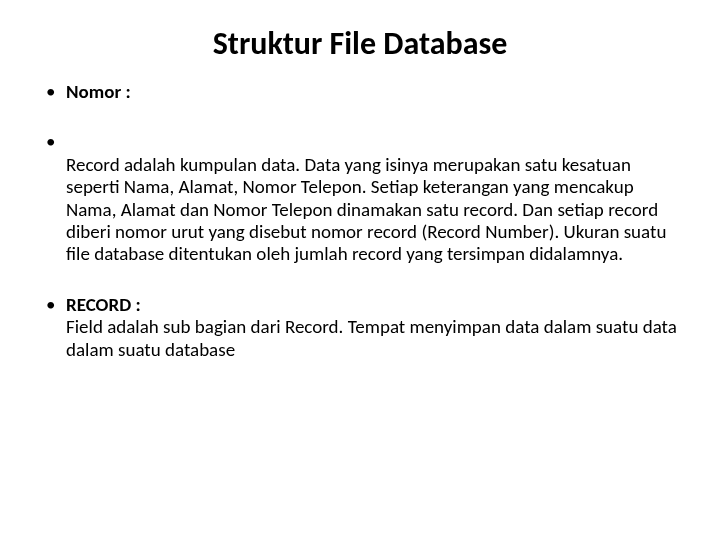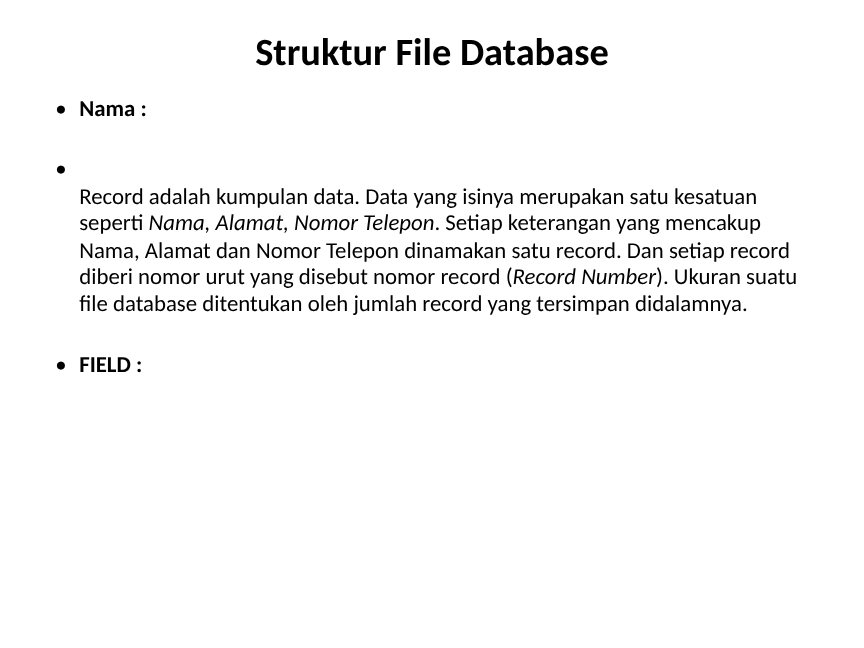--- a/index.html
+++ b/index.html
@@ -41,32 +41,33 @@
     left: 4px;
     top: 0;
     font-size: 19px;
   }
   .term {
     font-weight: 700;
   }
   .body-text {
     display: block;
   }
-  .italic { font-style: italic; }
+  .italic { }
 </style>
 </head>
 <body>
 
 <div class="slide">
   <div class="title">Struktur File Database</div>
   <ul class="bullets">
     <li>
-      <span class="term">Nama :</span><br>
+      <span class="term">Nomor :</span><br>
     </li>
     <li>
       <br>
       <span class="body-text"><span>Record adalah kumpulan data. Data yang isinya merupakan satu kesatuan seperti </span><span class="italic">Nama, Alamat, Nomor Telepon</span><span>. Setiap keterangan yang mencakup Nama, Alamat dan Nomor Telepon dinamakan satu record. Dan setiap record diberi nomor urut yang disebut nomor record (</span><span class="italic">Record Number</span><span>). Ukuran suatu file database ditentukan oleh jumlah record yang tersimpan didalamnya.</span></span>
     </li>
     <li>
-      <span class="term">FIELD :</span><br>
+      <span class="term">RECORD :</span><br>
+      <span class="body-text"><span>Field adalah sub bagian dari Record. Tempat menyimpan data dalam suatu data dalam suatu database</span></span>
     </li>
   </ul>
 </div>
 
 </body></html>

